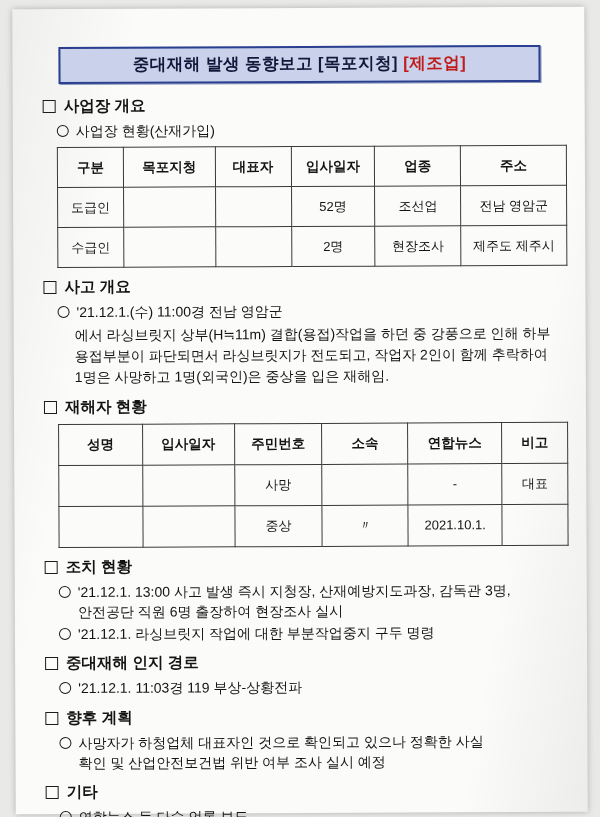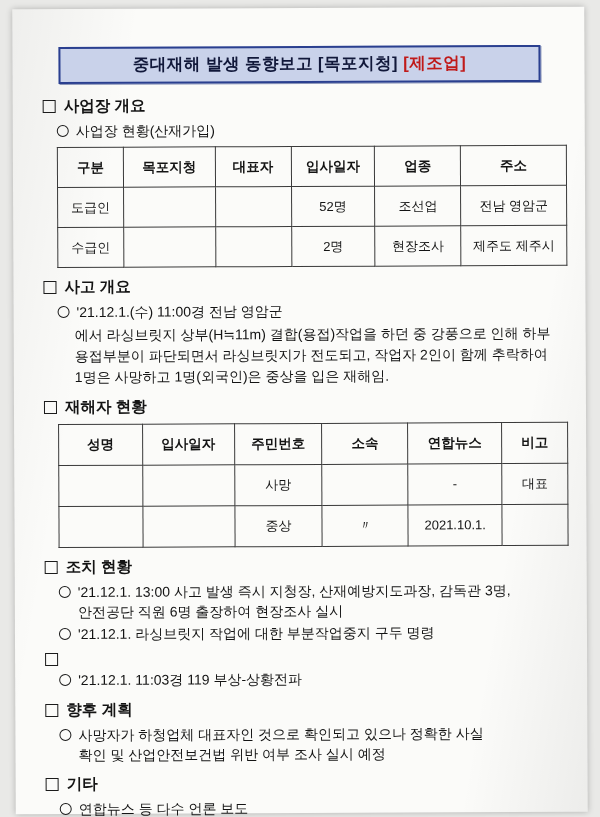--- a/index.html
+++ b/index.html
@@ -207,20 +207,21 @@
         <span>안전공단 직원 6명 출장하여 현장조사 실시</span>
       </span>
     </div>
     <div class="bullet-row">
       <span class="circ"></span>
       <span class="btext">'21.12.1. 라싱브릿지 작업에 대한 부분작업중지 구두 명령</span>
     </div>
 
     <div class="h1">
       <span class="sq"></span>
+      <span>중대재해 인지 경로</span>
     </div>
     <div class="bullet-row">
       <span class="circ"></span>
       <span class="btext">'21.12.1. 11:03경 119 부상-상황전파</span>
     </div>
 
     <div class="h1">
       <span class="sq"></span>
       <span>향후 계획</span>
     </div>

